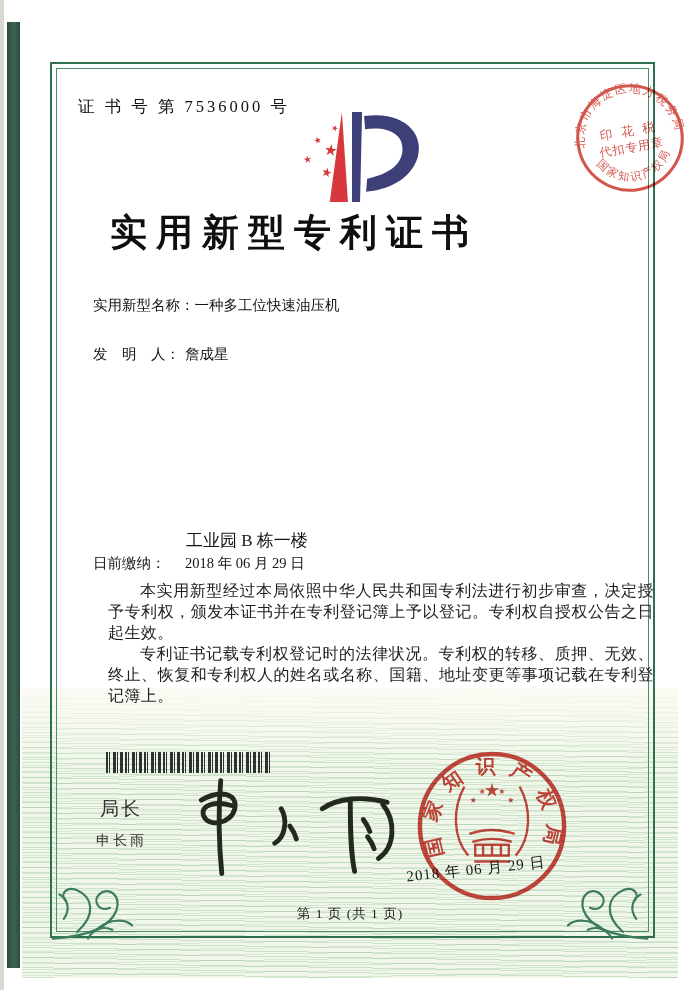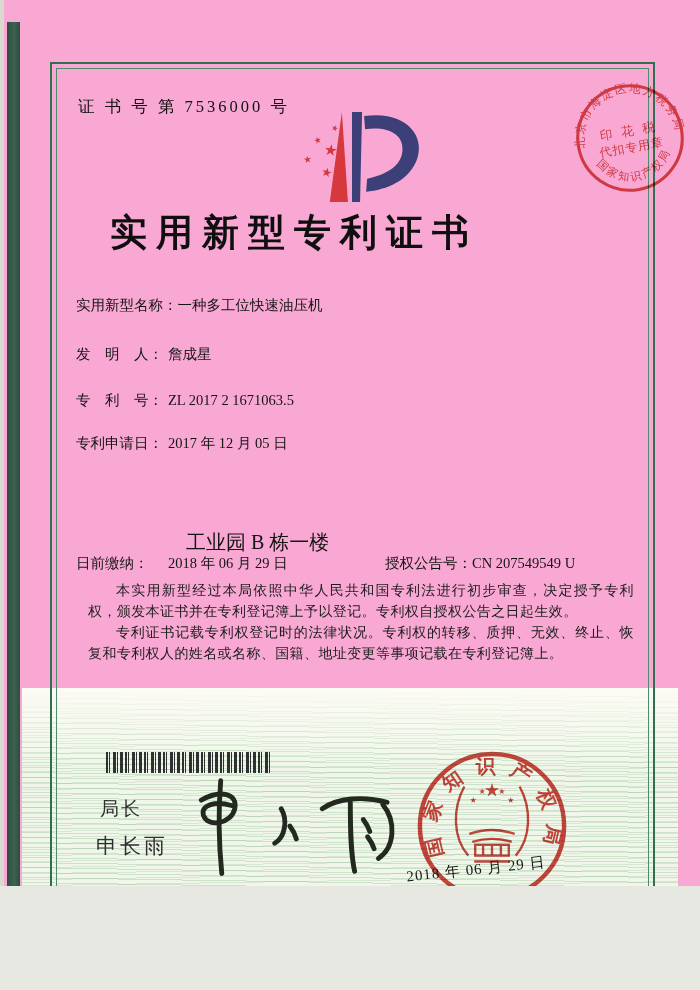--- a/index.html
+++ b/index.html
@@ -1,19 +1,19 @@
 <!DOCTYPE html>
 <html><head>
 <meta charset="utf-8">
 <style>
   * { margin:0; padding:0; box-sizing:border-box; }
   html,body { background:#e8e8e3; }
   .page {
-    position:relative; width:700px; height:886px; margin:0 auto;
-    background:#f9a8d4; overflow:hidden;
+    position:relative; width:700px; height:990px; margin:0 auto;
+    background:#ffffff; overflow:hidden;
     font-family:"Liberation Serif","DejaVu Serif",serif; color:#1a1a1a;
   }
   .scan-edge { position:absolute; left:0; top:0; width:4px; height:990px; background:#d9d9d2; }
   .spine-strip { position:absolute; left:7px; top:22px; width:13px; height:946px;
     background:linear-gradient(90deg,#2c4d3f,#3d6351 55%,#2c4d3f); }
   
   .guilloche { position:absolute; left:22px; top:688px; width:656px; height:290px;
     background:
       repeating-linear-gradient(0.9deg, rgba(122,176,122,.30) 0 1px, rgba(0,0,0,0) 1px 5px),
       repeating-linear-gradient(-0.9deg, rgba(122,176,122,.22) 0 1px, rgba(0,0,0,0) 1px 6px),
@@ -21,37 +21,37 @@
   .guilloche:after { content:""; position:absolute; left:0; top:0; width:100%; height:80px;
     background:linear-gradient(#fcfbf5, rgba(252,251,245,0)); }
   .frame-outer { position:absolute; left:50px; top:62px; width:605px; height:876px;
     border:2.5px solid #2f7050; }
   .frame-inner { position:absolute; left:56px; top:68px; width:593px; height:864px;
     border:1px solid #4d8c69; }
   .cert-no { position:absolute; left:78px; top:96px; font-size:16.5px; letter-spacing:3px; color:#111; }
   .logo { position:absolute; left:273px; top:106px; width:162px; height:106px; }
   .title { position:absolute; left:110px; top:208px; width:480px; 
     font-size:37px; font-weight:700; letter-spacing:9px; color:#0f0f0f; }
-  .row { position:absolute; left:76px; font-size:14.5px; white-space:nowrap; color:#141414; }
+  .row { position:absolute; left:93px; font-size:14.5px; white-space:nowrap; color:#141414; }
   .row .lbl { display:inline-block; white-space:pre; min-width:92px; }
   .row .val { white-space:pre; }
-  .addr2 { position:absolute; left:186px; font-size:20px; color:#141414; }
-  .paras { position:absolute; left:88px; top:580px; width:546px; font-size:14px;
+  .addr2 { position:absolute; left:186px; font-size:17px; color:#141414; }
+  .paras { position:absolute; left:108px; top:580px; width:546px; font-size:16px;
     line-height:21px; text-align:justify; color:#1d1d1d; }
   .paras p { text-indent:2em; letter-spacing:.4px; }
   .barcode { position:absolute; left:106px; top:752px; width:166px; height:21px; opacity:.88;
     background:repeating-linear-gradient(90deg,
       #15181a 0 2px, rgba(0,0,0,0) 2px 3px,
       #15181a 3px 4px, rgba(0,0,0,0) 4px 7px,
       #15181a 7px 10px, rgba(0,0,0,0) 10px 11px,
       #15181a 11px 12px, rgba(0,0,0,0) 12px 14px,
       #15181a 14px 17px, rgba(0,0,0,0) 17px 19px); }
   .signer-title { position:absolute; left:100px; top:796px; font-size:19px; color:#2e2e2e;
     font-family:Liberation Mono, monospace; letter-spacing:2px; }
-  .signer-name { position:absolute; left:96px; top:832px; font-size:21px; color:#2e2e2e;
+  .signer-name { position:absolute; left:96px; top:832px; font-size:14px; color:#2e2e2e;
     font-family:"Liberation Sans","DejaVu Sans",sans-serif; letter-spacing:3px; }
   .signature { position:absolute; left:168px; top:772px; width:248px; height:108px; }
   .seal-main { position:absolute; left:413px; top:747px; width:158px; height:158px;
     mix-blend-mode:multiply; opacity:.95; }
   .seal-date { position:absolute; left:406px; top:858px; width:180px; font-size:15px;
     letter-spacing:1px; color:#161616; transform:rotate(-6deg); }
   .tax-stamp { position:absolute; left:572px; top:80px; width:116px; height:116px;
     transform:rotate(-10deg); mix-blend-mode:multiply; opacity:.9; }
   .footer { position:absolute; left:0; top:905px; width:700px; text-align:center;
     font-size:13.5px; color:#222; letter-spacing:1px; }
@@ -108,32 +108,23 @@
   </svg>
 
   <div class="title">实用新型专利证书</div>
 
   <div class="row" style="top:296px">
     <span class="lbl">实用新型名称：</span><span class="val">一种多工位快速油压机</span>
   </div>
   <div class="row" style="top:345px">
     <span class="lbl">发　明　人：</span><span class="val">詹成星</span>
   </div>
-  <div class="row" style="top:391px">
-    <span class="lbl">专　利　号：</span><span class="val">ZL 2017 2 1671063.5</span>
-  </div>
-  <div class="row" style="top:434px">
-    <span class="lbl">专利申请日：</span><span class="val">2017 年 12 月 05 日</span>
-  </div>
   <div class="addr2" style="top:529px">工业园 B 栋一楼</div>
   <div class="row" style="top:554px">
     <span class="lbl">日前缴纳：</span><span class="val">2018 年 06 月 29 日</span>
-  </div>
-  <div class="row" style="top:554px; left:385px">
-    <span class="lbl" style="min-width:0">授权公告号：</span><span class="val">CN 207549549 U</span>
   </div>
 
   <div class="paras">
     <p>本实用新型经过本局依照中华人民共和国专利法进行初步审查，决定授予专利权，颁发本证书并在专利登记簿上予以登记。专利权自授权公告之日起生效。</p>
     <p>专利证书记载专利权登记时的法律状况。专利权的转移、质押、无效、终止、恢复和专利权人的姓名或名称、国籍、地址变更等事项记载在专利登记簿上。</p>
   </div>
 
   <div class="barcode"></div>
 
   <div class="signer-title">局长</div>
@@ -185,14 +176,15 @@
     <text font-size="12" fill="#d0453c" letter-spacing="2" font-family="Liberation Serif, DejaVu Serif, serif">
       <textPath href="#tsTop" startOffset="50%" text-anchor="middle">北京市海淀区地方税务局</textPath>
     </text>
     <text x="60" y="57" font-size="13" fill="#d0453c" text-anchor="middle" letter-spacing="3" font-family="Liberation Serif, DejaVu Serif, serif">印 花 税</text>
     <text x="60" y="74" font-size="12.5" fill="#d0453c" text-anchor="middle" letter-spacing="1" font-family="Liberation Serif, DejaVu Serif, serif">代扣专用章</text>
     <text font-size="11.5" fill="#d0453c" letter-spacing="2" font-family="Liberation Serif, DejaVu Serif, serif">
       <textPath href="#tsBot" startOffset="50%" text-anchor="middle">国家知识产权局</textPath>
     </text>
   </svg>
 
+  <div class="footer">第 1 页 (共 1 页)</div>
 
 </div>
 
 </body></html>

